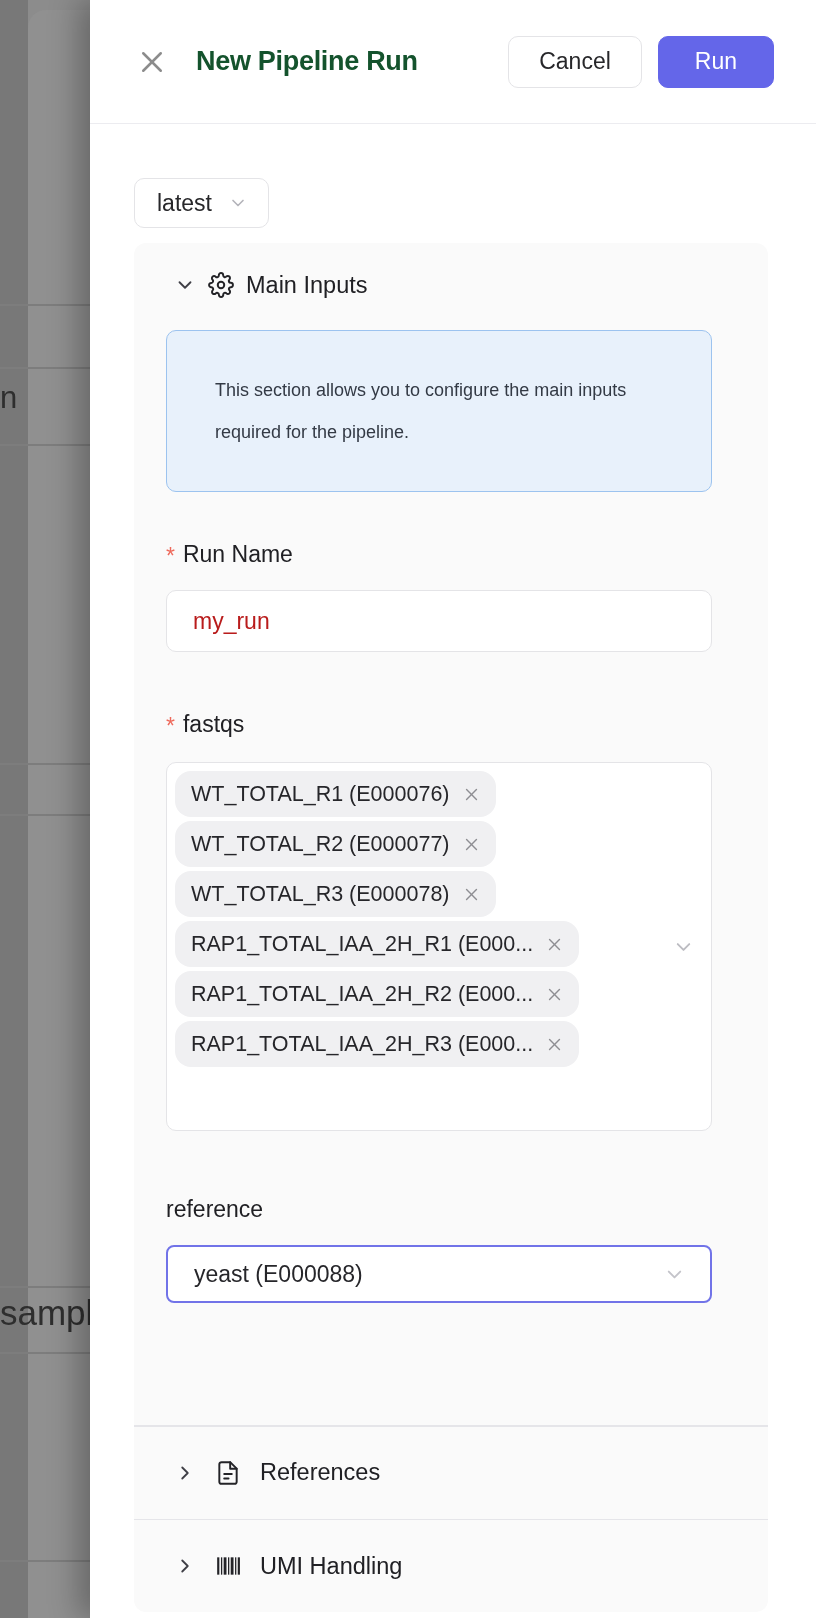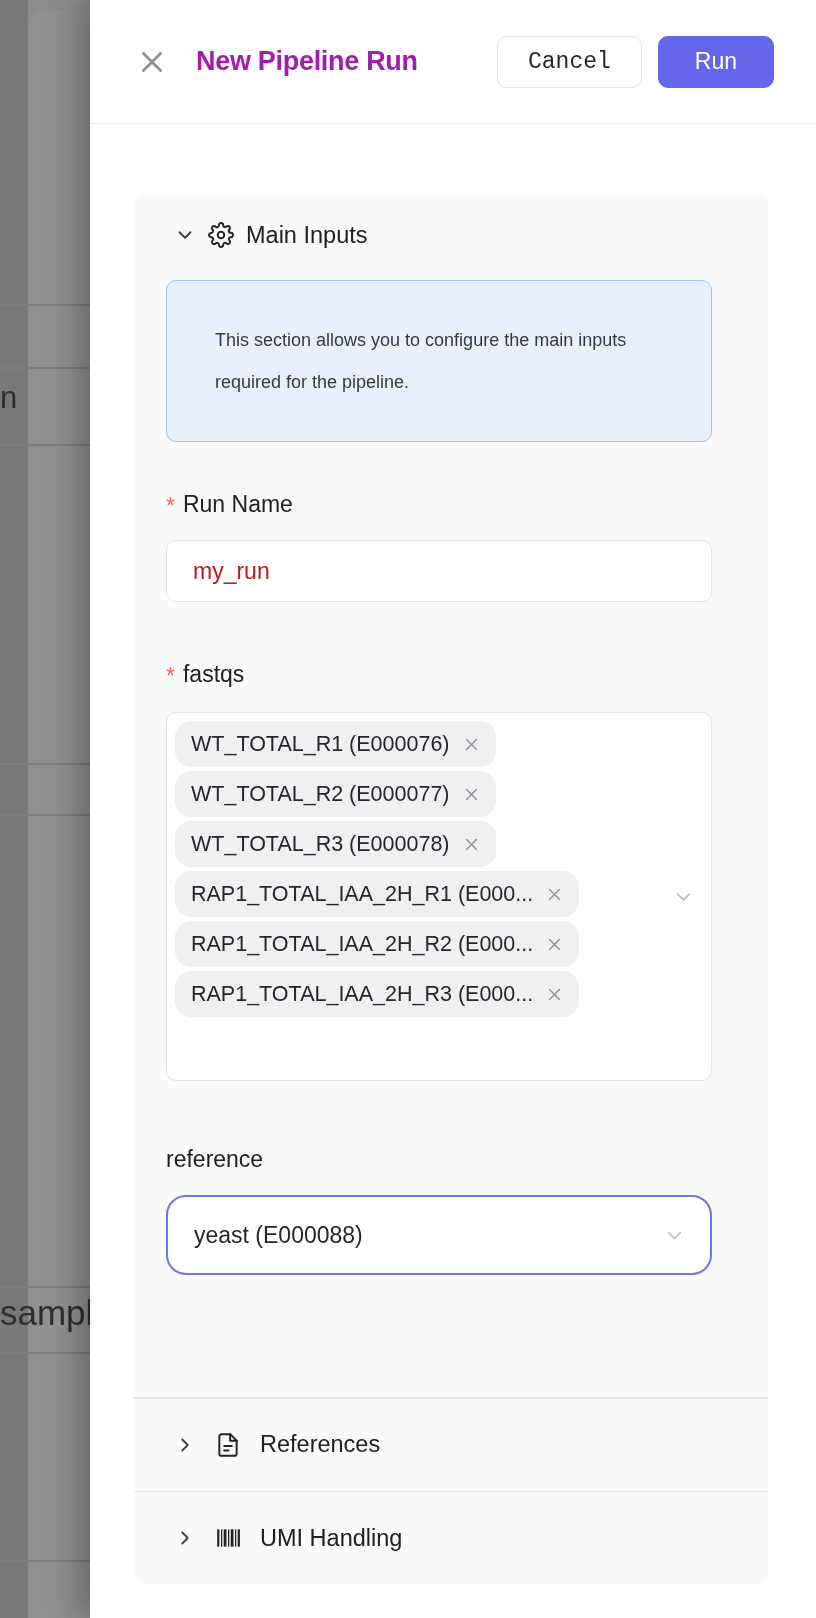--- a/index.html
+++ b/index.html
@@ -25,24 +25,24 @@
     position:absolute; left:90px; top:0; width:726px; height:1618px;
     background:#ffffff; box-shadow:-12px 0 28px rgba(0,0,0,0.28);
     display:flex; flex-direction:column;
   }
 
   .drawer-header {
     flex:none; height:124px; display:flex; align-items:center;
     padding:0 42px 0 46px; border-bottom:1px solid #ececf0;
   }
   .close-btn { width:32px; height:32px; border:none; background:none; cursor:pointer; color:#8c8c8c; display:flex; align-items:center; justify-content:center; }
-  .drawer-title { font-size:27px; font-weight:700; color:#a21caf; margin-left:28px; letter-spacing:-0.3px; }
+  .drawer-title { font-size:27px; font-weight:700; color:#14532d; margin-left:28px; letter-spacing:-0.3px; }
   .header-spacer { flex:1; }
   .btn { height:52px; border-radius:10px; font-size:23px; font-family:inherit; cursor:pointer; display:inline-flex; align-items:center; justify-content:center; }
-  .btn-cancel { padding:16px 30px; background:#fff; border:1.5px solid #e4e4e7; color:#27272a; margin-right:16px;font-family:Liberation Mono, monospace; }
+  .btn-cancel { padding:16px 30px; background:#fff; border:1.5px solid #e4e4e7; color:#27272a; margin-right:16px; }
   .btn-run { padding:0 36px; background:#6466e9; border:1.5px solid #6466e9; color:#ffffff; }
 
   .drawer-body { flex:1; padding:54px 48px 0 44px; overflow:hidden; }
 
   .version-select {
     display:inline-flex; align-items:center; gap:16px; height:50px;
     padding:0 20px 0 22px; border:1.5px solid #e4e4e7; border-radius:10px;
     background:#fff; font-size:23px; color:#27272a; cursor:pointer;
   }
   .version-select svg { color:#b4b4ba; }
@@ -82,22 +82,22 @@
   }
   .tag {
     display:flex; width:fit-content; max-width:520px; align-items:center; gap:13px;
     background:#f0f0f2; border-radius:16px; height:46px; padding:0 16px;
     margin:4px 0; font-size:21.5px; color:#26262a; white-space:nowrap;justify-content:space-between;
   }
   .tag-x { color:#8e8e93; display:flex; cursor:pointer; flex:none; }
   .ms-chevron { position:absolute; right:16px; top:50%; transform:translateY(-50%); color:#bcbcc2; display:flex; cursor:pointer; }
 
   .select-ref {
-    margin-top:22px; height:80px; background:#fff;
-    border:2px solid #7173e8; border-radius:20px;
+    margin-top:22px; height:58px; background:#fff;
+    border:2px solid #7173e8; border-radius:8px;
     display:flex; align-items:center; padding:0 26px;
     font-size:23px; color:#26262a; position:relative; cursor:pointer;
   }
   .select-ref .sel-chevron { position:absolute; right:24px; color:#c4c4ca; display:flex; }
 
   .divider { height:1.5px; background:#e5e5e9; }
 
   .collapsed-row { display:flex; align-items:center; gap:19px; padding-left:40px; height:92px; cursor:pointer; }
   .collapsed-row .chev { color:#3f3f46; display:flex; }
   .collapsed-row .sec-icon { color:#232327; display:flex; }
@@ -130,20 +130,26 @@
         </svg>
     </button>
     <div class="drawer-title">New Pipeline Run</div>
     <div class="header-spacer"></div>
     <button class="btn btn-cancel">Cancel</button>
     <button class="btn btn-run">Run</button>
   </div>
 
   <div class="drawer-body">
 
+    <div class="version-select">
+      <span>latest</span>
+      <svg width="20" height="20" viewBox="0 0 24 24" fill="none" stroke="currentColor" stroke-width="2" stroke-linecap="round" stroke-linejoin="round">
+          <polyline points="6 9 12 15 18 9"></polyline>
+        </svg>
+    </div>
 
     <div class="card">
 
       <div class="section-header">
         <span class="chev">
           <svg width="22" height="22" viewBox="0 0 24 24" fill="none" stroke="currentColor" stroke-width="2" stroke-linecap="round" stroke-linejoin="round">
               <polyline points="6 9 12 15 18 9"></polyline>
             </svg>
         </span>
         <span class="sec-icon">

